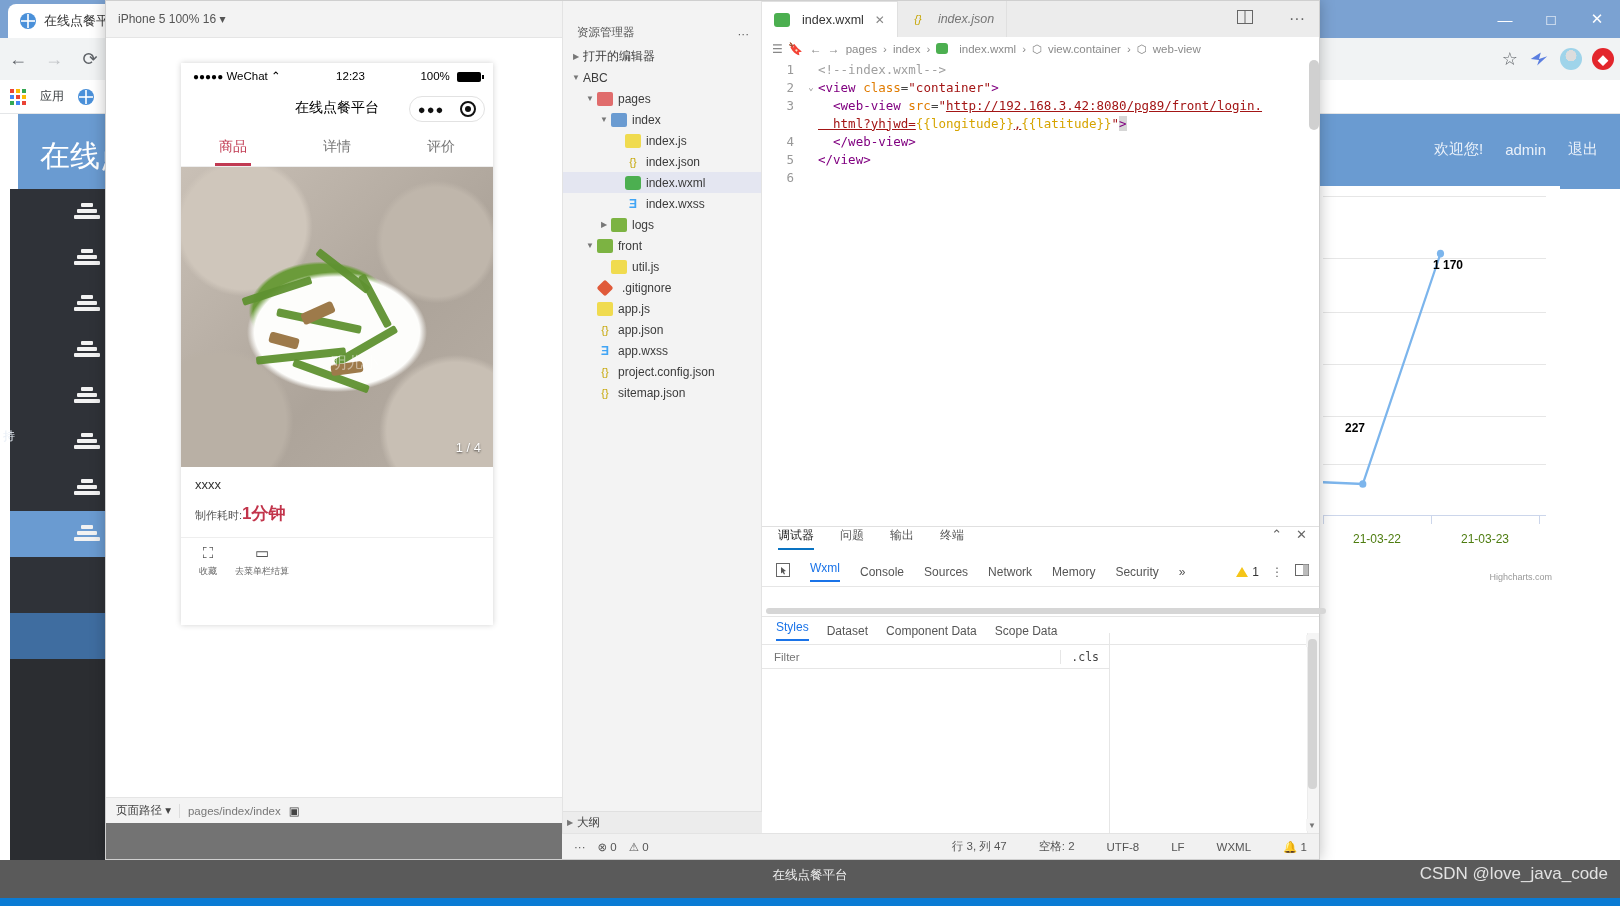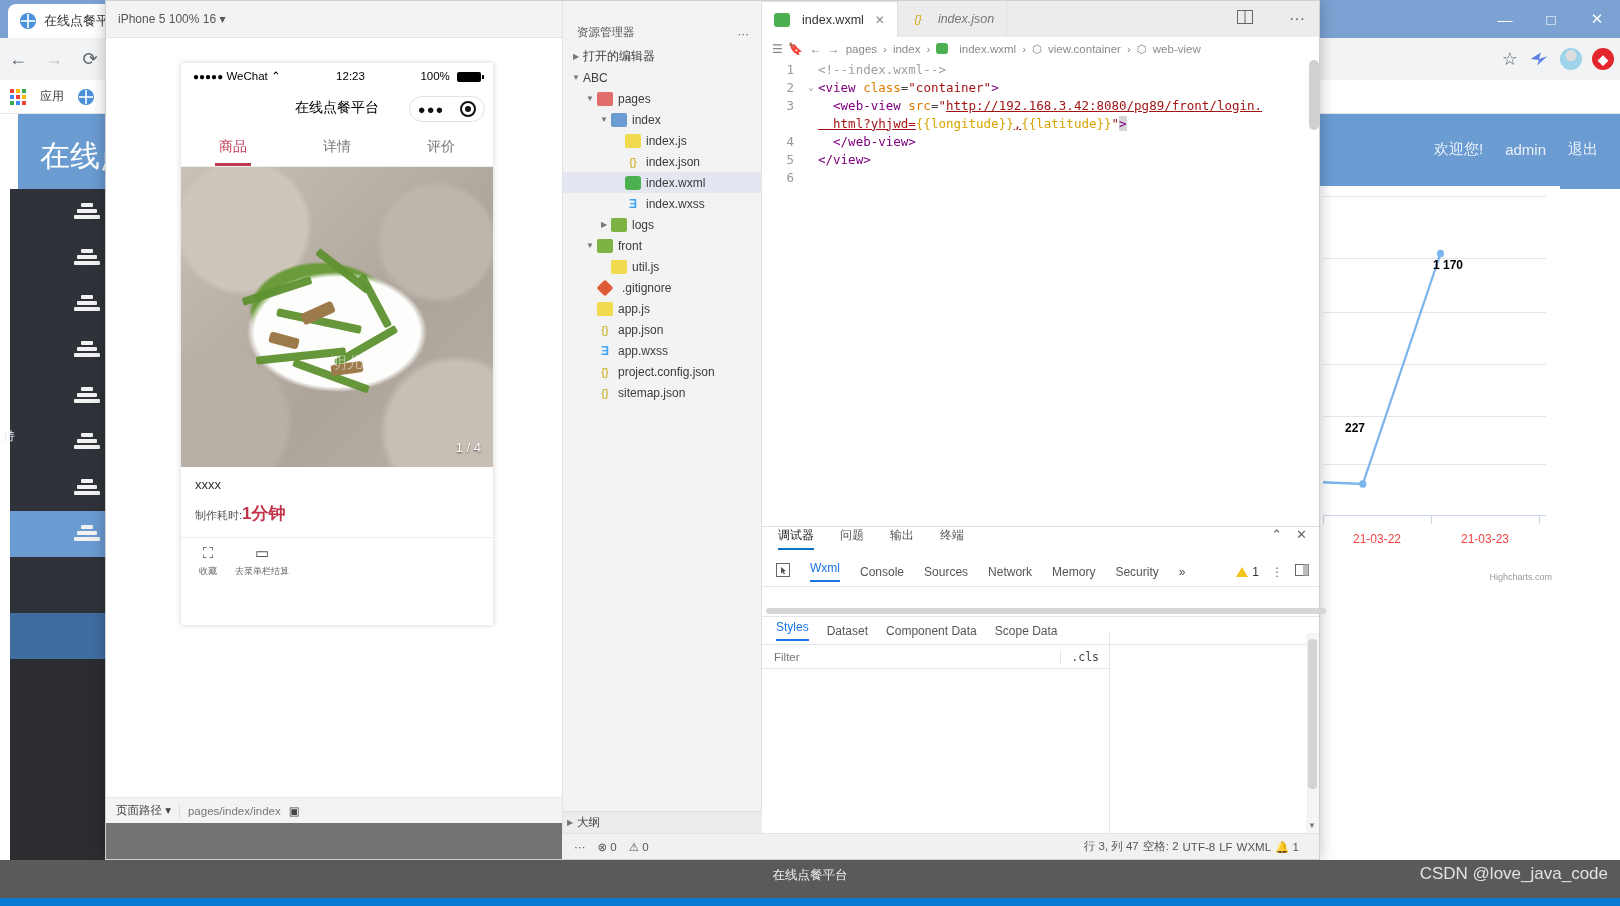--- a/index.html
+++ b/index.html
@@ -102,21 +102,21 @@
 
   
   .chart-panel {
     position: absolute; left: 1310px; top: 186px; width: 250px; height: 400px;
     background: #fff; border-left: 1px solid #e3e3e3;
   }
   .chart-plot { position:absolute; left: 12px; top: 10px; right: 14px; bottom: 70px; }
   .gridline { position:absolute; left:0; right:0; height:1px; background:#e6e6e6; }
   .chart-axis { position:absolute; left:0; right:0; bottom:0; height:1px; background:#ccd6eb; }
   .tick { position:absolute; bottom:-8px; width:1px; height:8px; background:#ccd6eb; }
-  .xlabel { position:absolute; bottom:-30px; font-size:12px; color:#ef4444; transform:translateX(-50%); white-space:nowrap; }
+  .xlabel { position:absolute; bottom:-30px; font-size:12px; color:#4d7c0f; transform:translateX(-50%); white-space:nowrap; }
   .dlabel { position:absolute; font-size:12px; font-weight:bold; color:#000; white-space:nowrap; }
   .credits { position:absolute; right:8px; bottom:4px; font-size:9px; color:#999; }
 
   
   .devtools {
     position: absolute; left: 105px; top: 0; width: 1215px; height: 860px;
     background: #737373; border: 1px solid #cfcfcf;
     box-shadow: 0 0 14px rgba(0,0,0,.25);
   }
   .dt-topbar { position:absolute; left:0; top:0; width: 655px; height: 37px; background:#f3f3f3;
@@ -257,21 +257,21 @@
      font-family:"DejaVu Sans Mono", monospace; }
   .dbg-split { position:absolute; left: 347px; top: 106px; bottom: 0; width:1px; background:#e6e6e6; }
   .dbg-vscroll { position:absolute; right: 2px; top: 112px; width: 9px; height: 150px; background:#d4d4d4; border-radius:4px; }
   .dbg-vscroll-track { position:absolute; right: 0px; top: 106px; bottom: 0; width: 12px; background:#f5f5f5; border-left:1px solid #ececec; }
   .arrow-btn { position:absolute; right: 1px; width: 12px; height: 12px; display:flex; align-items:center;
       justify-content:center; font-size: 8px; color:#777; background:#f5f5f5; }
 
   .dt-status { position:absolute; left: 456px; bottom: 0; right: 0; height: 26px; background:#f1f1f1;
      border-top:1px solid #e3e3e3; display:flex; align-items:center; font-size:11.5px; color:#555; }
   .dt-status .left { display:flex; align-items:center; gap:12px; padding-left: 12px; }
-  .dt-status .right { margin-left:auto; display:flex; align-items:center; gap: 4px; padding-right: 20px; }
+  .dt-status .right { margin-left:auto; display:flex; align-items:center; gap: 32px; padding-right: 12px; }
 
   
   .taskbar { position:absolute; left:0; bottom:0; width:1620px; height:46px; background:#5a5a5a; }
   .task-center { position:absolute; left:50%; transform:translateX(-50%); top: 0; height:30px;
      display:flex; align-items:center; font-size: 12.5px; color:#f0f0f0; }
   .watermark { position:absolute; right: 12px; top: 4px; font-size: 17px; color:#e2e2e2; }
   .taskbar-bottom { position:absolute; left:0; bottom:0; width:1620px; height:8px; background:#0a7bd4; }
 </style>
 </head>
 <body>

